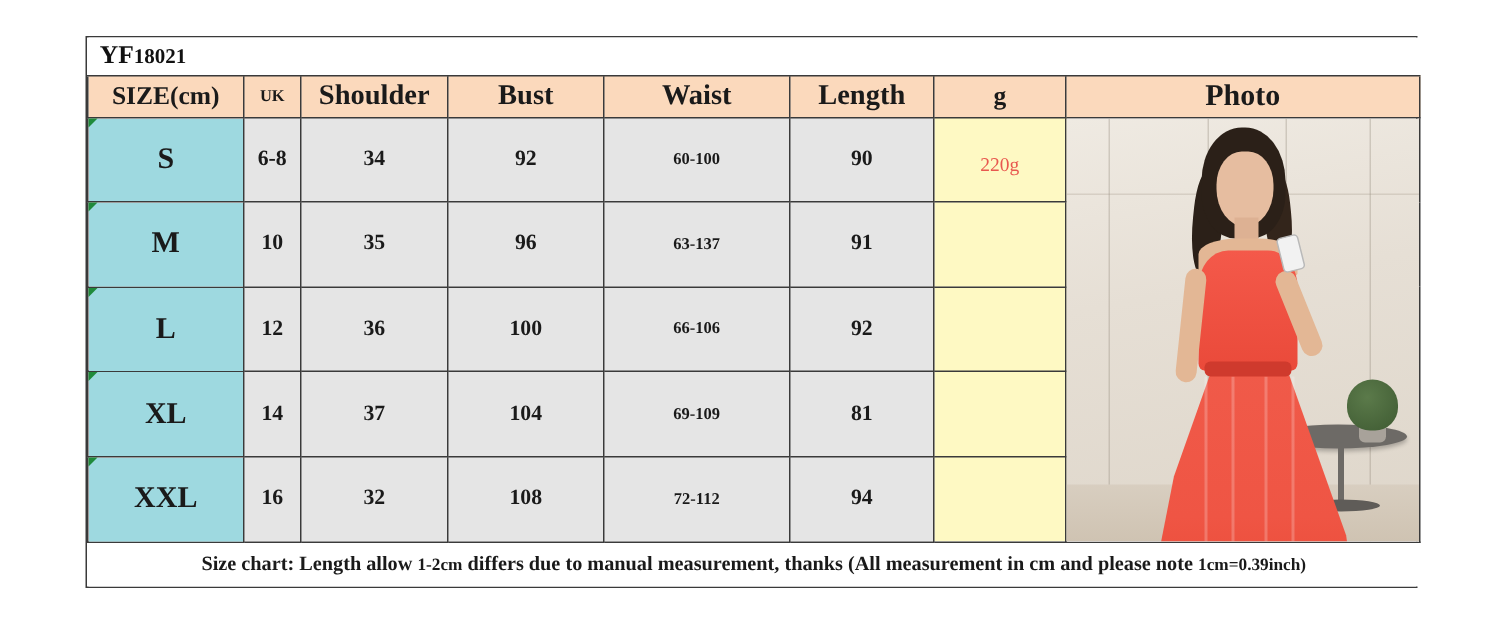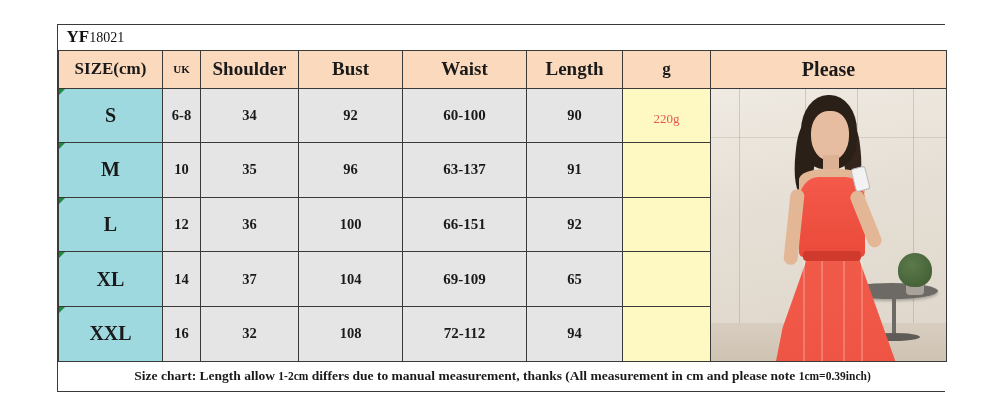--- a/index.html
+++ b/index.html
@@ -45,29 +45,29 @@
     border-right: none !important;
   }
   .title-code {
     font-weight: bold;
     font-size: 17px;
     color: #111111;
     letter-spacing: 0px;
   }
   .title-code .small {
     font-size: 14px;
-    font-weight: normal;
+    font-weight: bold;
     text-align: center;
   }
   
   .hdr {
     background: #fbd9bc;
     font-weight: bold;
     color: #1a1a1a;
-    height: 38px;
+    height: 28px;
   }
   .hdr-size { font-size: 17px; }
   .hdr-uk { font-size: 11px; }
   .hdr-main { font-size: 19px; }
   .hdr-g { font-size: 17px; }
   .hdr-photo { font-size: 20px; }
   
   .size-cell {
     background: #9ed9e0;
     font-weight: bold;
@@ -82,21 +82,21 @@
     border-left: 6px solid #1f8a3b;
     border-bottom: 6px solid transparent;
     width: 0; height: 0;
   }
   .val-cell {
     background: #e5e5e5;
     font-weight: bold;
     font-size: 14.5px;
     color: #1a1a1a;
   }
-  .val-cell.wide { font-size: 15px; font-family: Liberation Serif, serif; }
+  .val-cell.wide { font-size: 11px; font-family: Liberation Serif, serif; }
   .g-cell {
     background: #fef9c3;
     font-size: 13px;
     color: #e8584f;
     font-weight: normal;
     vertical-align: top;
     padding-top: 8px;
   }
   .g-cell.blank { color: transparent; }
   
@@ -314,21 +314,21 @@
         </tr>
 
         <tr>
           <td class="hdr hdr-size"><span>SIZE(cm)</span></td>
           <td class="hdr hdr-uk">UK</td>
           <td class="hdr hdr-main">Shoulder</td>
           <td class="hdr hdr-main">Bust</td>
           <td class="hdr hdr-main">Waist</td>
           <td class="hdr hdr-main">Length</td>
           <td class="hdr hdr-g">g</td>
-          <td class="hdr hdr-photo">Please</td>
+          <td class="hdr hdr-photo">Photo</td>
         </tr>
 
         <tr>
           <td class="size-cell">S</td>
           <td class="val-cell">6-8</td>
           <td class="val-cell">34</td>
           <td class="val-cell">92</td>
           <td class="val-cell wide">60-100</td>
           <td class="val-cell">90</td>
           <td class="g-cell">220g</td>
@@ -378,32 +378,32 @@
           <td class="val-cell wide">63-137</td>
           <td class="val-cell">91</td>
           <td class="g-cell blank"></td>
         </tr>
 
         <tr>
           <td class="size-cell">L</td>
           <td class="val-cell">12</td>
           <td class="val-cell">36</td>
           <td class="val-cell">100</td>
-          <td class="val-cell wide">66-151</td>
+          <td class="val-cell wide">66-106</td>
           <td class="val-cell">92</td>
           <td class="g-cell blank"></td>
         </tr>
 
         <tr>
           <td class="size-cell">XL</td>
           <td class="val-cell">14</td>
           <td class="val-cell">37</td>
           <td class="val-cell">104</td>
           <td class="val-cell wide">69-109</td>
-          <td class="val-cell">65</td>
+          <td class="val-cell">81</td>
           <td class="g-cell blank"></td>
         </tr>
 
         <tr>
           <td class="size-cell">XXL</td>
           <td class="val-cell">16</td>
           <td class="val-cell">32</td>
           <td class="val-cell">108</td>
           <td class="val-cell wide">72-112</td>
           <td class="val-cell">94</td>

